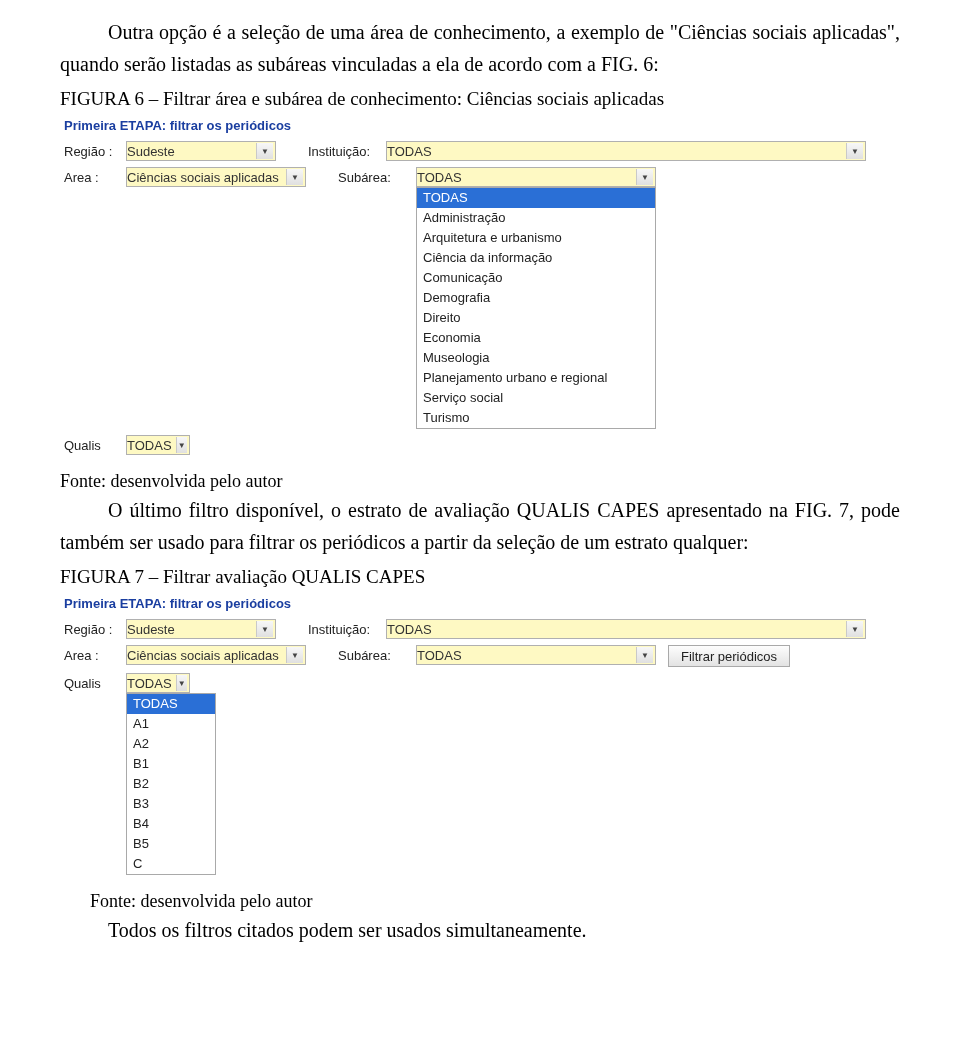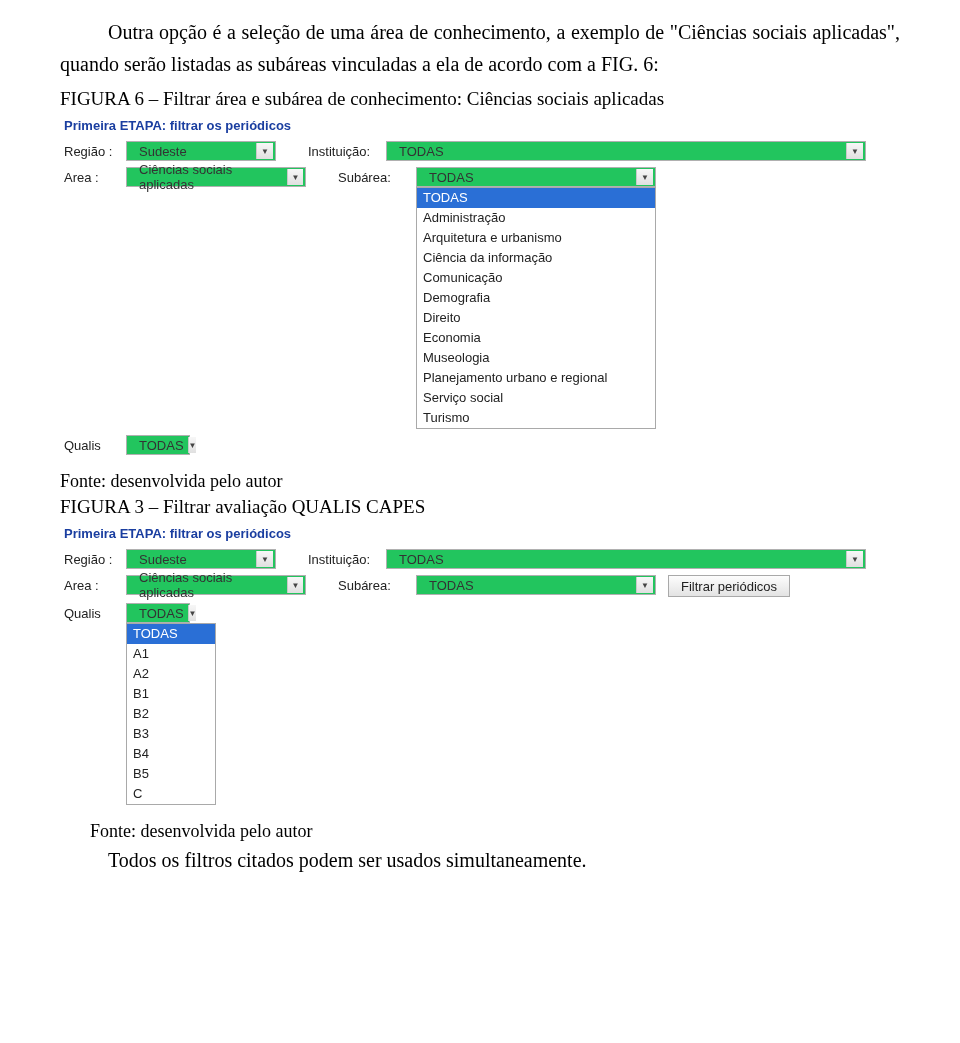--- a/index.html
+++ b/index.html
@@ -55,24 +55,24 @@
     display: inline-block;
     min-width: 62px;
     padding-top: 3px;
     color: #222;
   }
   .sel {
     display: inline-flex;
     align-items: center;
     justify-content: space-between;
     border: 1px solid #b0b0b0;
-    background: #22c55e;
+    background: #fef9c3;
     height: 20px;
     box-sizing: border-box;
-    padding: 0 2px 0 12px;
+    padding: 0 2px 0 0;
     color: #333;
     cursor: default;
   }
   .sel .arrow {
     width: 16px;
     height: 16px;
     display: inline-flex;
     align-items: center;
     justify-content: center;
     border-left: 1px solid #c9c9c9;
@@ -181,22 +181,23 @@
       <span class="lbl">Qualis</span>
       <span class="sel w-qualis">
         <span>TODAS</span>
         <span class="arrow">▼</span>
       </span>
     </div>
   </div>
 
   <div class="fonte">Fonte: desenvolvida pelo autor</div>
 
-
-  <div class="caption">FIGURA 3 – Filtrar avaliação QUALIS CAPES</div>
+  <p class="para indent2">O último filtro disponível, o estrato de avaliação QUALIS CAPES apresentado na FIG. 7, pode também ser usado para filtrar os periódicos a partir da seleção de um estrato qualquer:</p>
+
+  <div class="caption">FIGURA 7 – Filtrar avaliação QUALIS CAPES</div>
 
   <div class="form-block">
     <div class="etapa-title">Primeira ETAPA: filtrar os periódicos</div>
 
     <div class="form-row">
       <span class="lbl">Região :</span>
       <span class="sel w-regiao">
         <span>Sudeste</span>
         <span class="arrow">▼</span>
       </span>

